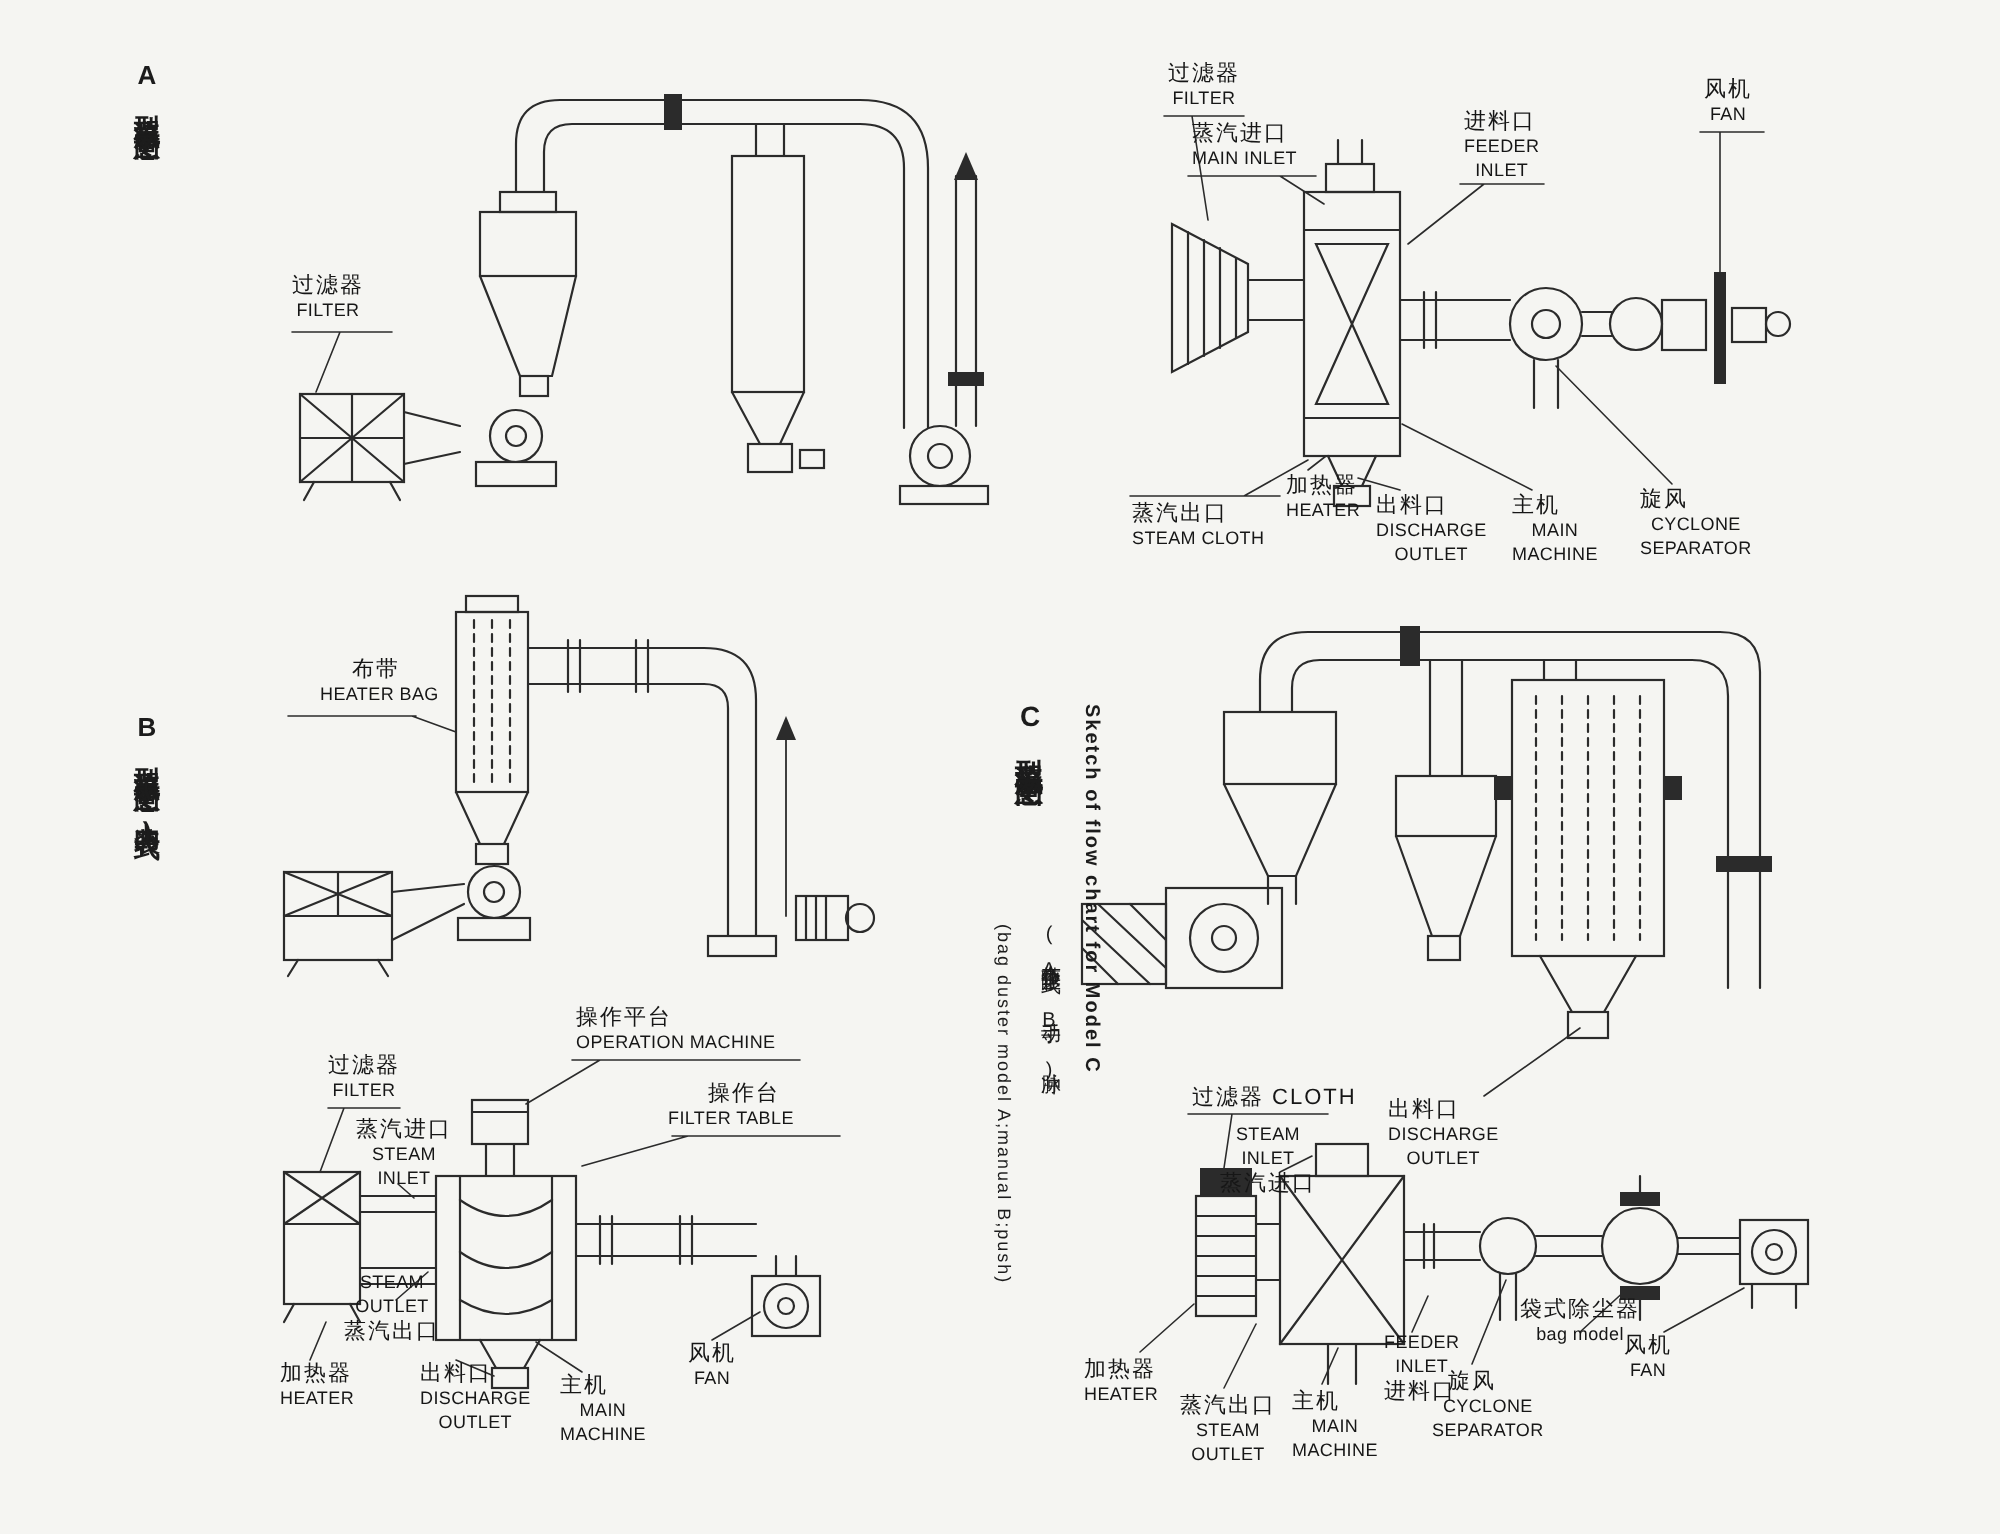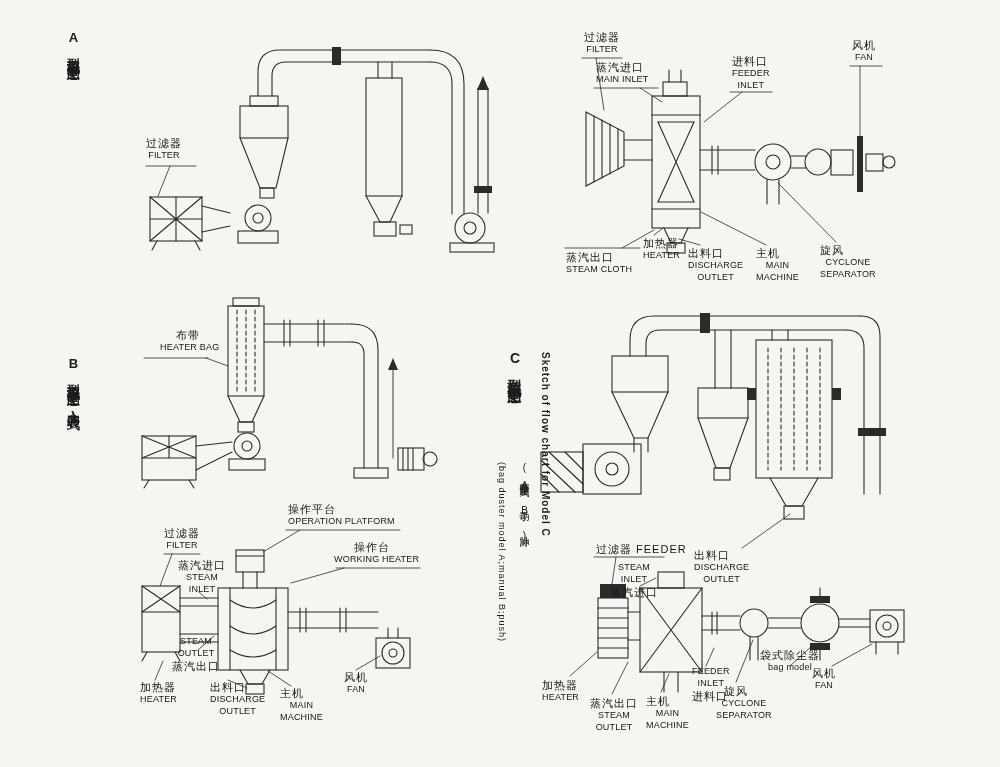--- a/index.html
+++ b/index.html
@@ -346,25 +346,25 @@
     <span class="ln en">SEPARATOR</span>
   </div>
 
   <div class="lbl" style="left:160px;top:328px">
     <span class="ln cn" style="padding-left:16px">布带</span>
     <span class="ln en">HEATER BAG</span>
   </div>
 
   <div class="lbl" style="left:288px;top:502px">
     <span class="ln cn">操作平台</span>
-    <span class="ln en">OPERATION PLATFORM</span>
+    <span class="ln en">OPERATION MACHINE</span>
   </div>
   <div class="lbl" style="left:334px;top:540px">
     <span class="ln cn" style="padding-left:20px">操作台</span>
-    <span class="ln en">WORKING HEATER</span>
+    <span class="ln en">FILTER TABLE</span>
   </div>
   <div class="lbl" style="left:164px;top:526px">
     <span class="ln cn">过滤器</span>
     <span class="ln en">FILTER</span>
   </div>
   <div class="lbl" style="left:178px;top:558px">
     <span class="ln cn">蒸汽进口</span>
     <span class="ln en">STEAM</span>
     <span class="ln en">INLET</span>
   </div>
@@ -386,21 +386,21 @@
     <span class="ln cn">主机</span>
     <span class="ln en">MAIN</span>
     <span class="ln en">MACHINE</span>
   </div>
   <div class="lbl" style="left:344px;top:670px">
     <span class="ln cn">风机</span>
     <span class="ln en">FAN</span>
   </div>
 
   <div class="lbl" style="left:596px;top:542px">
-    <span class="ln cn">过滤器 FEEDER</span>
+    <span class="ln cn">过滤器 CLOTH</span>
   </div>
   <div class="lbl" style="left:694px;top:548px">
     <span class="ln cn">出料口</span>
     <span class="ln en">DISCHARGE</span>
     <span class="ln en">OUTLET</span>
   </div>
   <div class="lbl" style="left:610px;top:562px">
     <span class="ln en">STEAM</span>
     <span class="ln en">INLET</span>
     <span class="ln cn">蒸汽进口</span>

